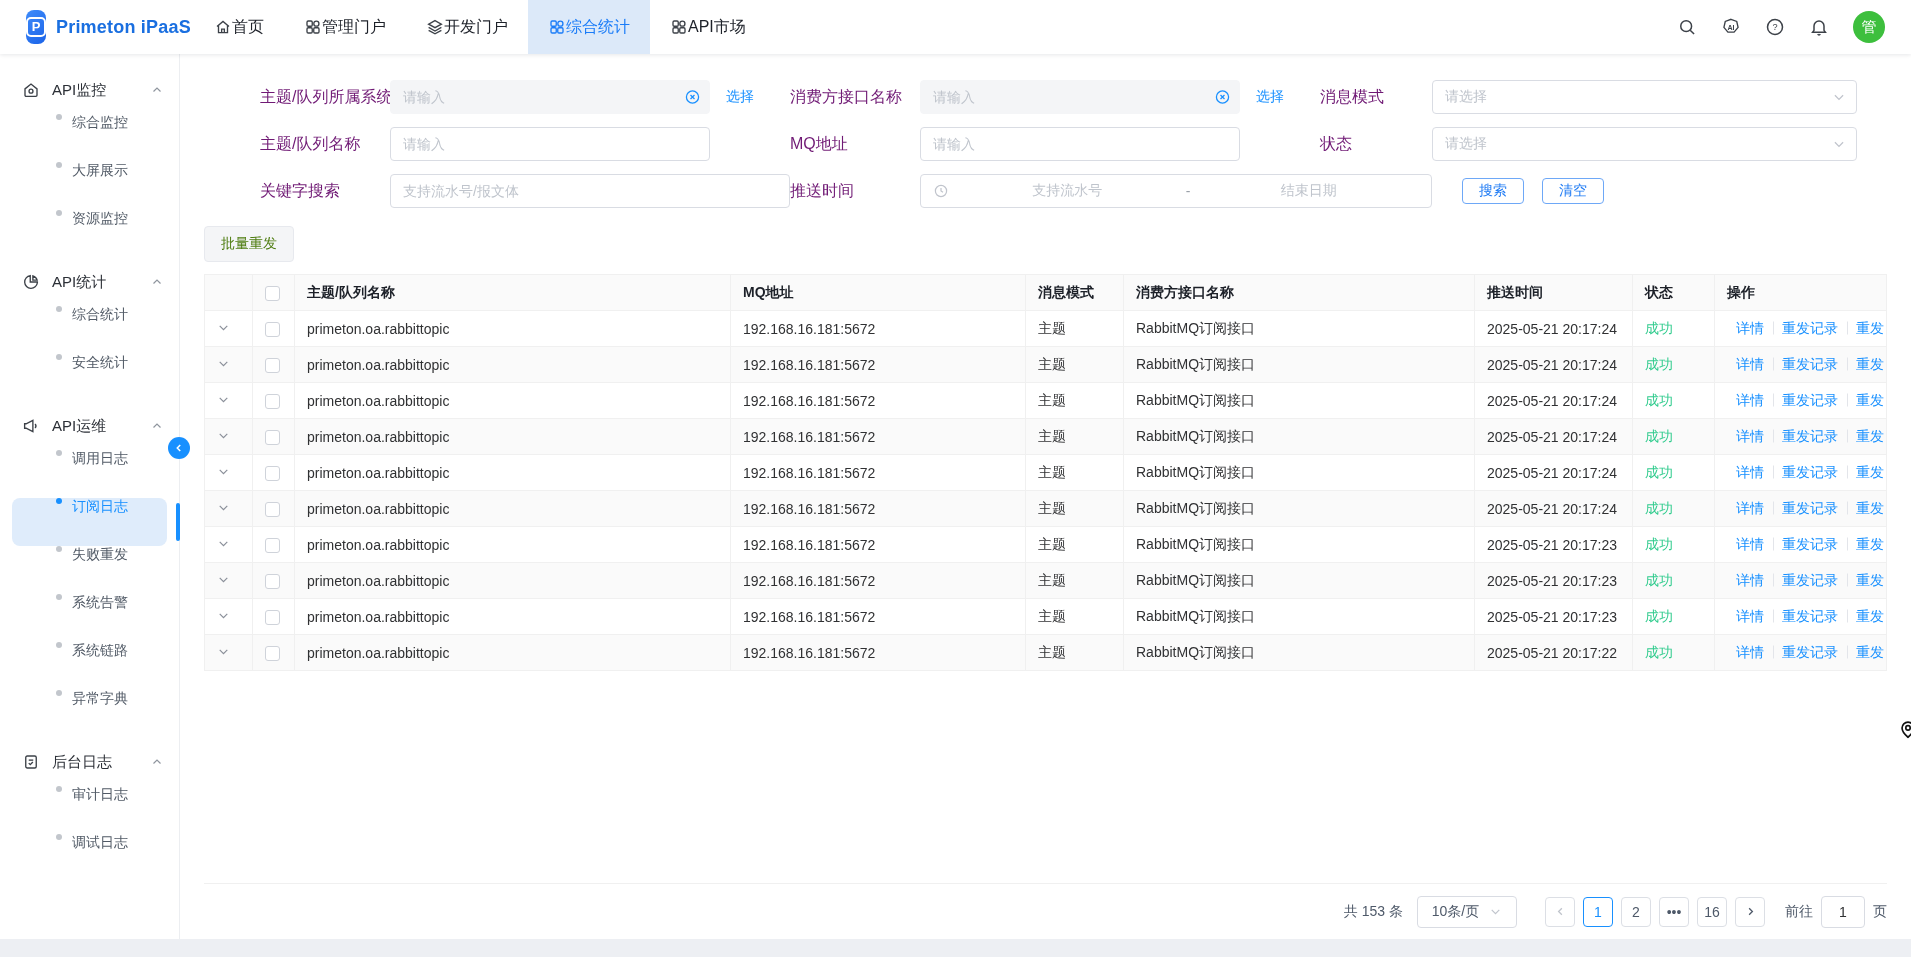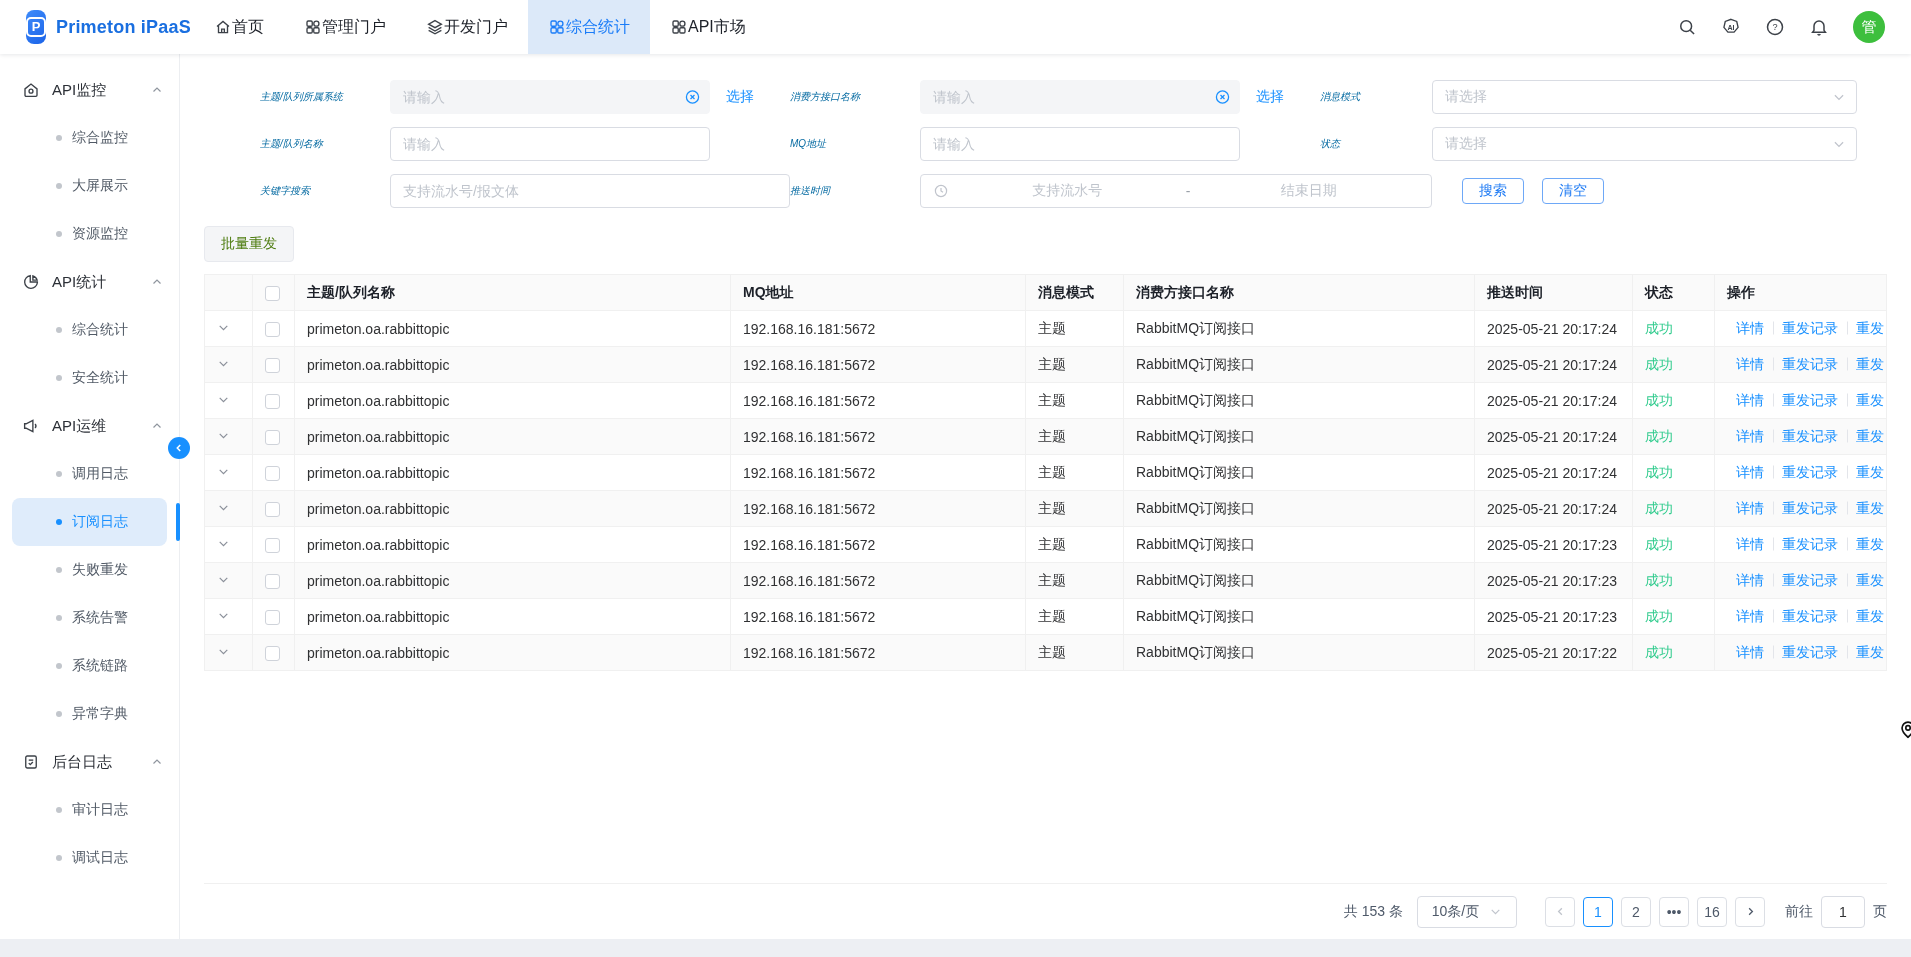--- a/index.html
+++ b/index.html
@@ -20,33 +20,33 @@
   .header-right { margin-left:auto; display:flex; align-items:center; gap:24px; padding-right:26px; }
   .hicon { width:20px; height:20px; stroke:#3c4148; cursor:pointer; }
   .avatar { width:32px; height:32px; border-radius:50%; background:#3dbf3d; color:#fff; display:flex; align-items:center; justify-content:center; font-size:15px; cursor:pointer; }
 
   
   .body-row { flex:1; display:flex; min-height:0; }
   .sidebar { width:180px; flex:0 0 180px; background:#fff; border-right:1px solid #eceef1; position:relative; padding-top:12px; }
   .side-group-header { height:48px; display:flex; align-items:center; padding:0 16px 0 22px; font-size:15px; color:#2b2f36; cursor:pointer; }
   .side-group-header svg.gicon { width:18px; height:18px; stroke:#3c4148; margin-right:12px; flex:0 0 18px; }
   .side-group-header .chev { margin-left:auto; width:12px; height:12px; stroke:#8f959e; }
-  .side-item { height:48px; display:flex; align-items:center; padding-left:44px; margin:0 12px; border-radius:8px; font-size:14px; color:#515a66; cursor:pointer; position:relative; }
+  .side-item { height:48px; display:flex; align-items:flex-start; padding-left:44px; margin:0 12px; border-radius:8px; font-size:14px; color:#515a66; cursor:pointer; position:relative; }
   .side-item .dot { width:6px; height:6px; border-radius:50%; background:#c2c6cc; margin-right:10px; flex:0 0 6px; }
   .side-item.active { background:#dfecfb; color:#1890ff; }
   .side-item.active .dot { background:#1890ff; }
   .side-item.active::after { content:""; position:absolute; right:-13px; top:5px; bottom:5px; width:4px; border-radius:2px; background:#1890ff; }
   .collapse-btn { position:absolute; top:383px; right:-11px; width:22px; height:22px; border-radius:50%; background:#1890ff; display:flex; align-items:center; justify-content:center; z-index:30; cursor:pointer; }
   .collapse-btn svg { width:12px; height:12px; stroke:#fff; }
 
   .main { flex:1; display:flex; flex-direction:column; min-width:0; background:#fff; }
 
   
   .filters { display:grid; grid-template-columns:130px 320px 80px 130px 320px 80px 112px 1fr; row-gap:13px; align-items:center; margin:26px 54px 0 80px; }
-  .f-label { font-size:10px; color:#0369a1; white-space:nowrap;font-style:italic; }
+  .f-label { font-size:16px; color:#701a75; white-space:nowrap; }
   .ctrl { height:34px; border-radius:4px; display:flex; align-items:center; font-size:14px; }
   .inp { position:relative; }
   .inp input { width:100%; height:34px; border:1px solid #d9dce3; border-radius:4px; padding:0 30px 0 12px; font-size:14px; color:#303133; font-family:inherit; outline:none; }
   .inp input::placeholder { color:#bfc4cc; }
   .inp.ghost input { background:#f4f5f7; border-color:#f4f5f7; }
   .inp.plain input { padding-right:12px; }
   .clear-ic { position:absolute; right:9px; top:50%; transform:translateY(-50%); width:17px; height:17px; stroke:#1890ff; cursor:pointer; }
   .pick-link { color:#1890ff; cursor:pointer; padding-left:16px; font-size:14px; }
   .select { border:1px solid #d9dce3; justify-content:space-between; padding:0 10px 0 12px; color:#bfc4cc; cursor:pointer; background:#fff; }
   .select .chev { width:14px; height:14px; stroke:#c0c4cc; }

